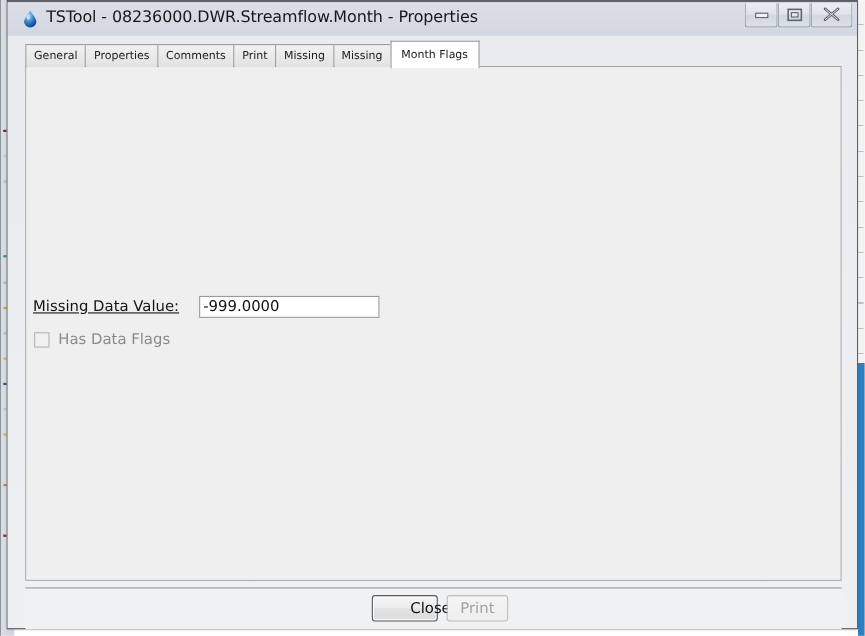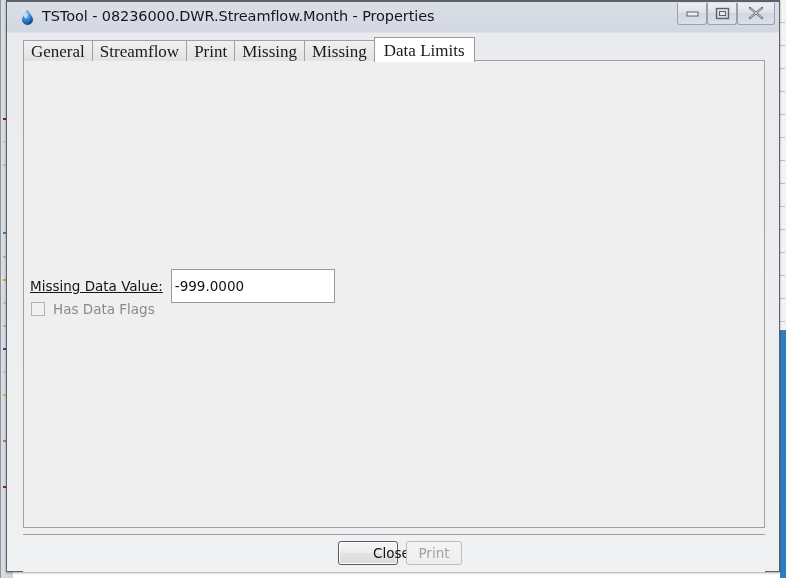--- a/index.html
+++ b/index.html
@@ -127,30 +127,29 @@
     height: 24px;
     display: flex;
     align-items: flex-end;
     z-index: 5;
   }
   .tab {
     position: relative;
     height: 21px;
     line-height: 21px;
     padding: 0 7px;
-    font-size: 17px;
+    font-size: 10px;
     color: #1a1a1a;
     background: linear-gradient(to bottom, #f1f1f1 0%, #e2e2e2 100%);
     border: 1px solid #a0a0a0;
     border-bottom: none;
     border-right: none;
     box-sizing: border-box;
     white-space: nowrap;
     cursor: default;
-    font-family: Liberation Serif, serif;
   }
   .tab:last-child { border-right: 1px solid #a0a0a0; }
   .tab.selected {
     height: 25px;
     line-height: 25px;
     margin-bottom: -1px;
     background: #ffffff;
     border: 1px solid #9a9a9a;
     border-bottom: none;
     z-index: 6;
@@ -182,23 +181,23 @@
     display: flex;
     align-items: center;
   }
   #missing-label {
     font-size: 13.5px;
     color: #141414;
     white-space: nowrap;
     text-decoration: underline;
   }
   #missing-input {
-    margin-left: 8px;
+    margin-left: 18px;
     width: 164px;
-    height: 34px;
+    height: 20px;
     box-sizing: border-box;
     padding: 0 3px;
     font-family: "DejaVu Sans", "Liberation Sans", sans-serif;
     font-size: 13.5px;
     color: #101010;
     background: #ffffff;
     border: 1px solid #9a9a9a;
     border-radius: 0;
     outline: none;
   }
@@ -330,25 +329,26 @@
             <g stroke="#eef0f4" stroke-width="0.9" fill="none">
               <path d="M12 5 L24 15"></path>
               <path d="M24 5 L12 15"></path>
             </g>
           </svg>
         </div>
       </div>
 
       <div id="tabstrip">
         <div class="tab">General</div>
-        <div class="tab">Streamflow</div>
+        <div class="tab">Properties</div>
+        <div class="tab">Comments</div>
         <div class="tab">Print</div>
         <div class="tab">Missing</div>
         <div class="tab">Missing</div>
-        <div class="tab selected">Data Limits</div>
+        <div class="tab selected">Month Flags</div>
       </div>
 
       <div id="tabpanel">
         <div id="panel-inner">
 
           <div id="missing-row">
             <span id="missing-label">Missing Data Value:</span>
             <input id="missing-input" type="text" value="-999.0000" style="">
           </div>
 

